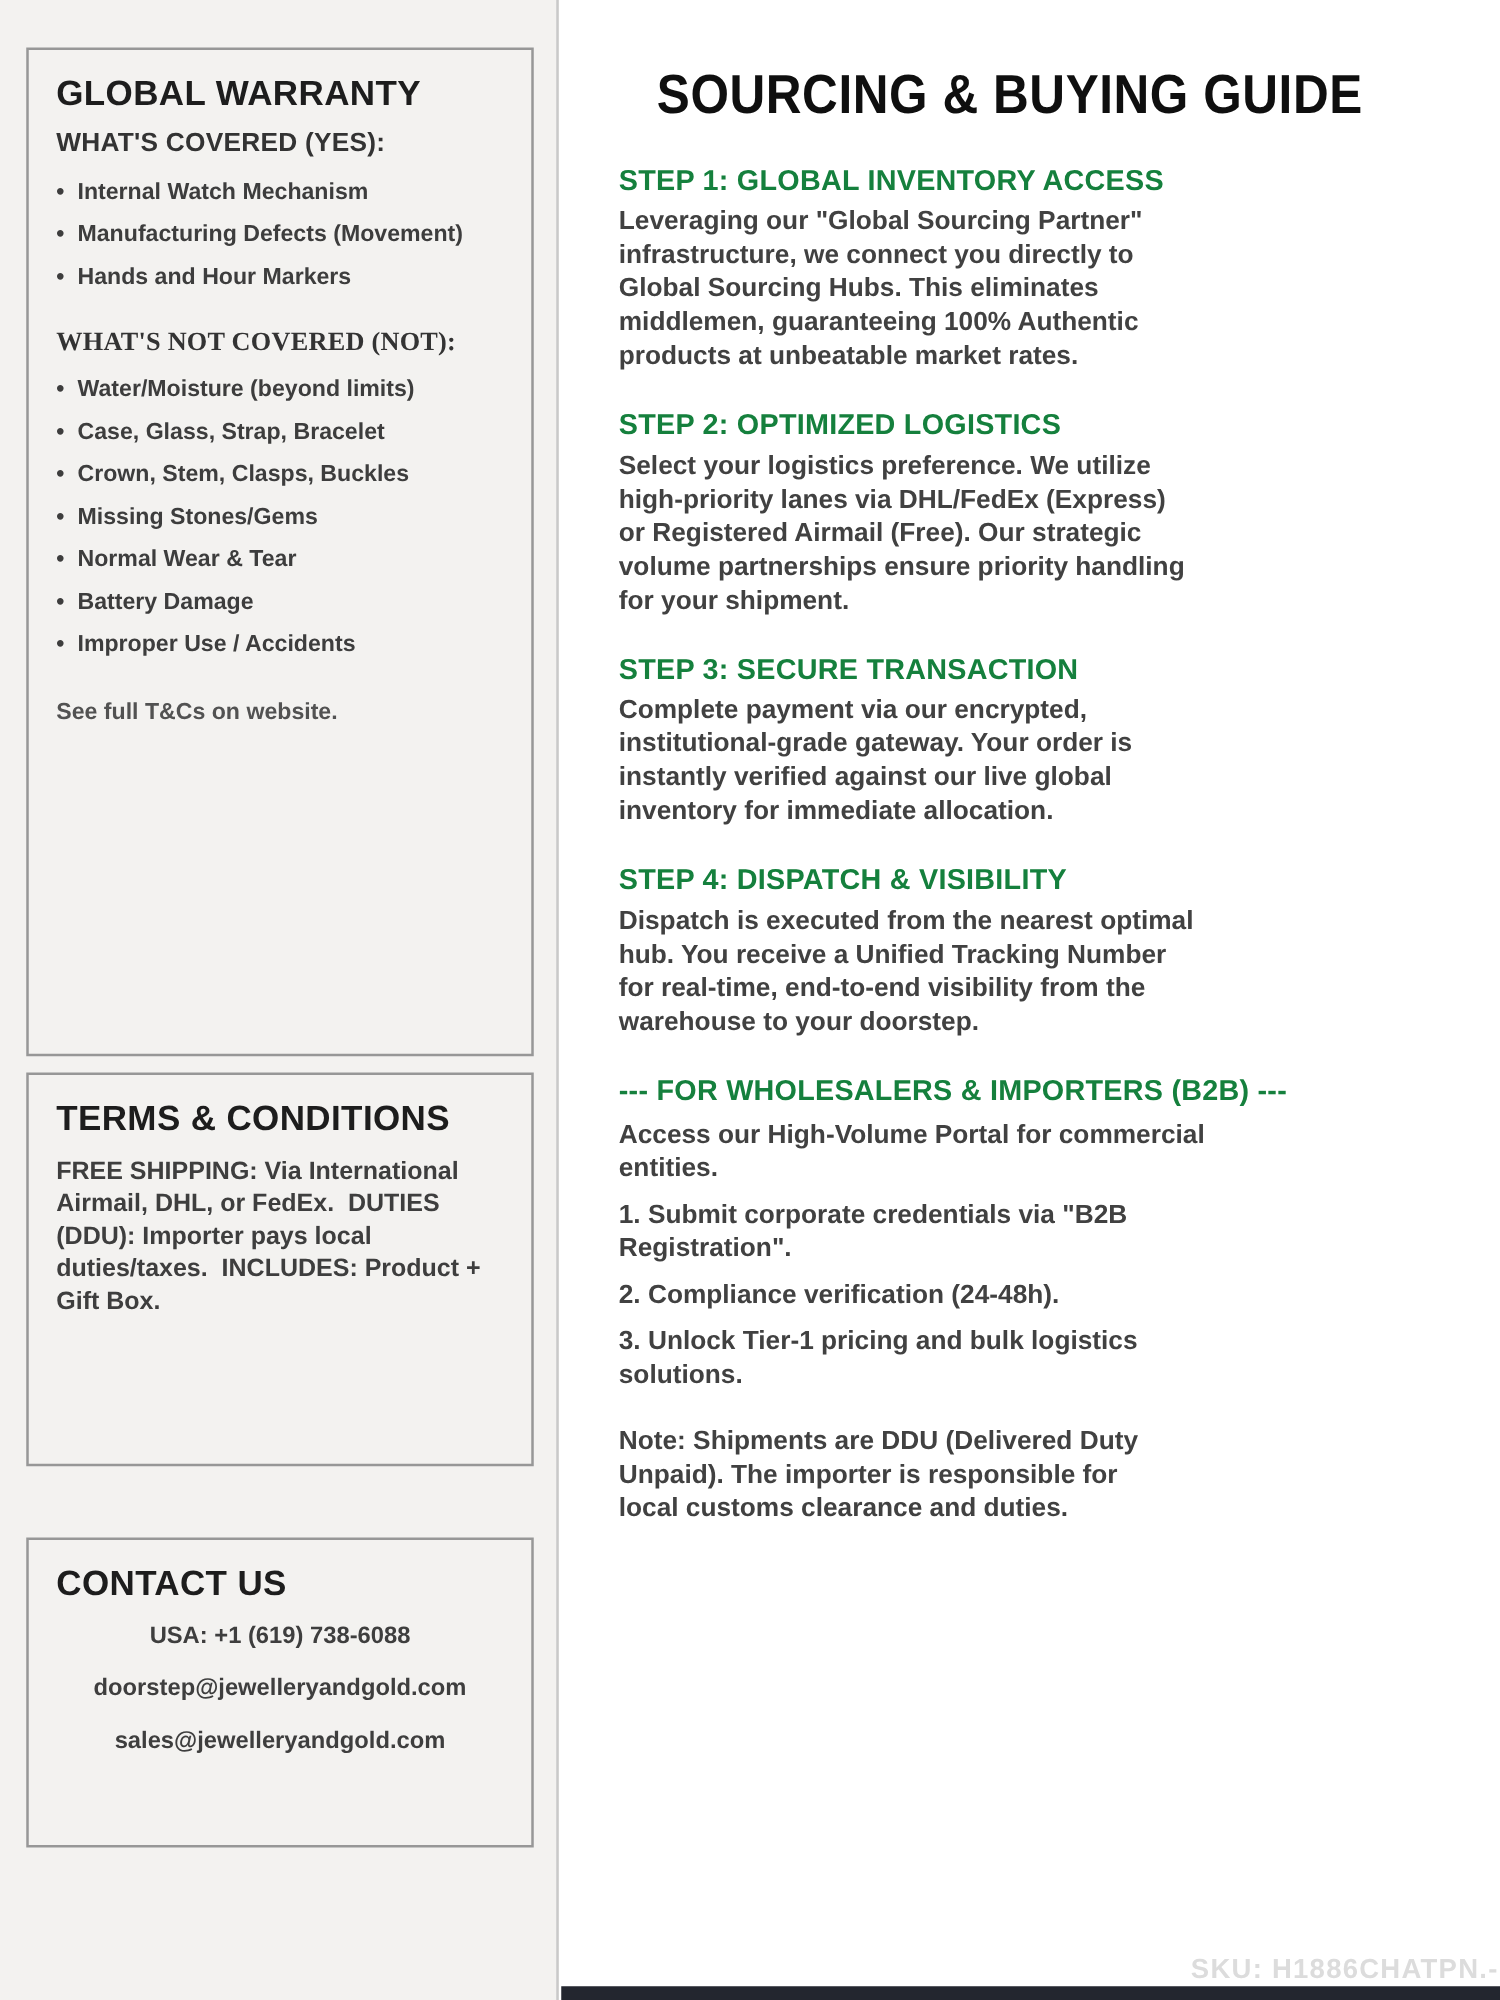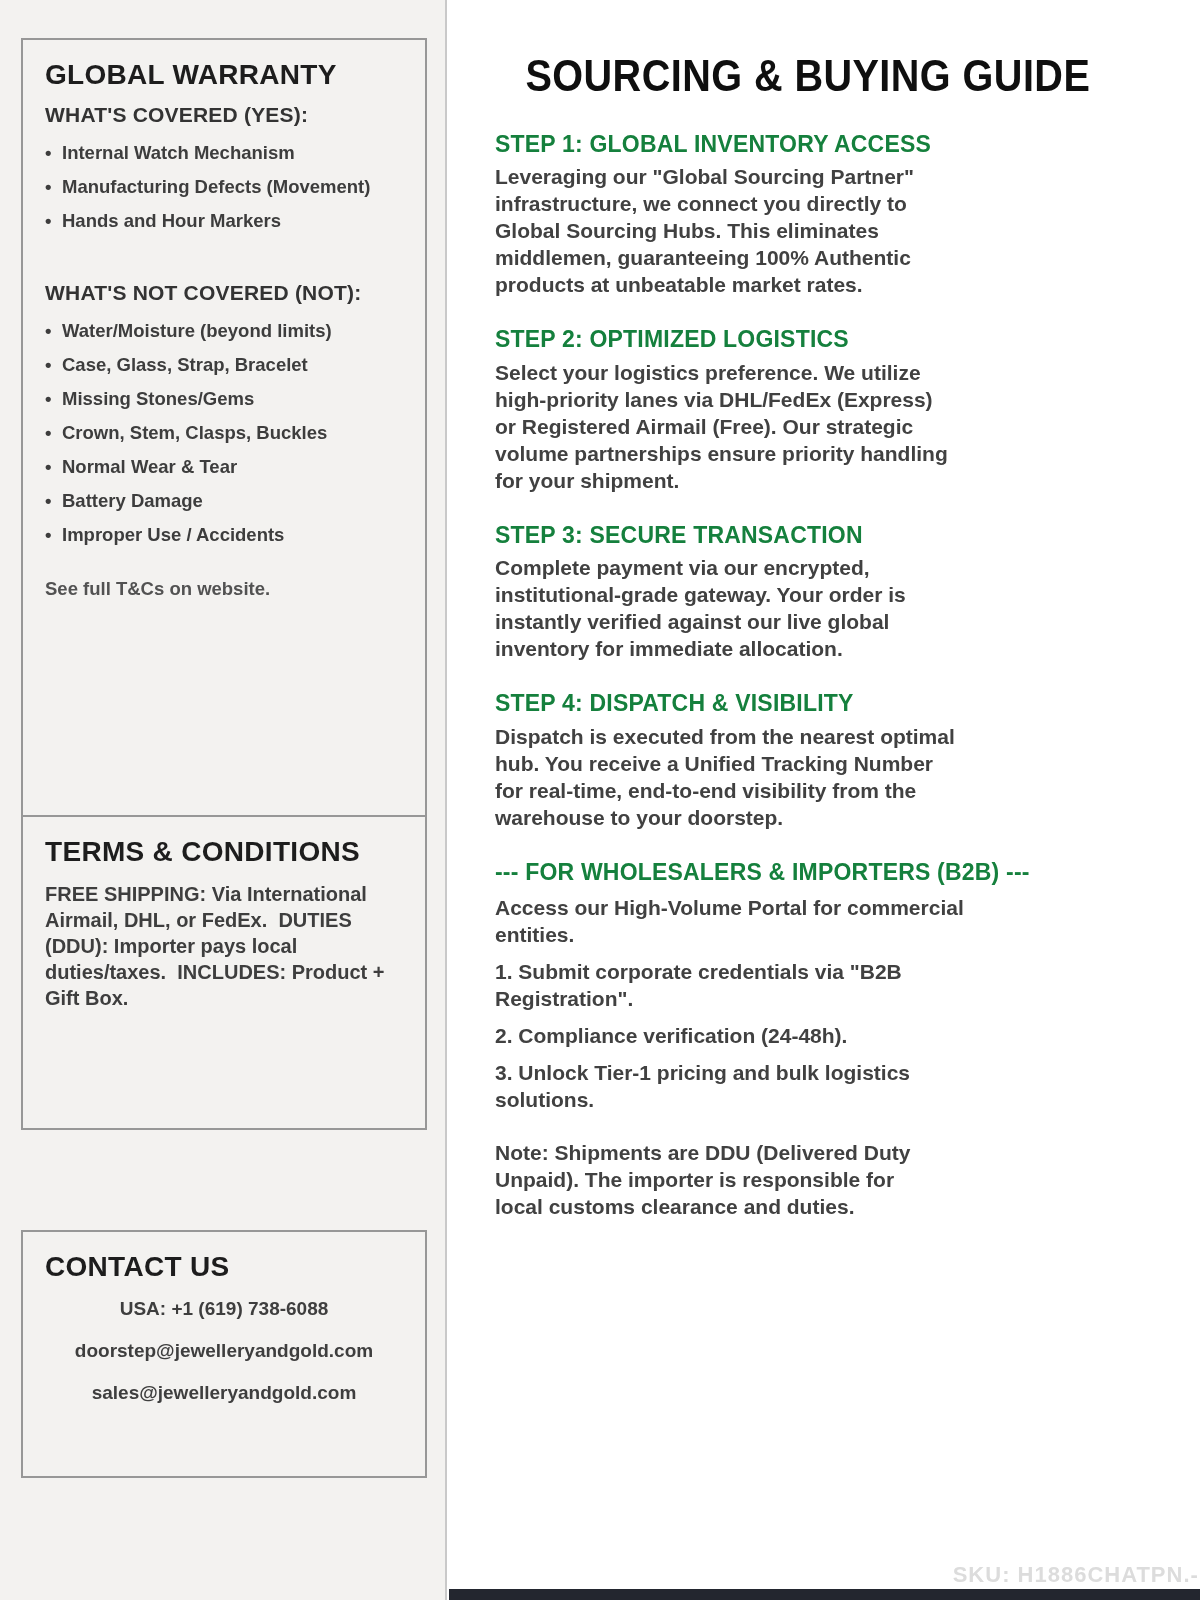--- a/index.html
+++ b/index.html
@@ -13,31 +13,31 @@
   .sidebar{
     position:absolute;left:0;top:0;width:447px;height:1600px;
     background:#f3f2f0;border-right:2px solid #c9c9c9;box-sizing:border-box;
   }
   .side-box{
     position:absolute;left:21px;width:406px;box-sizing:border-box;
     border:2px solid #979797;background:#f3f2f0;
     padding:18px 22px;
   }
   .box-warranty{top:38px;height:807px;}
-  .box-terms{top:815px;height:315px;}
+  .box-terms{top:858px;height:315px;}
   .box-contact{top:1230px;height:248px;}
   .side-title{
     font-size:28px;font-weight:800;color:#1d1d1d;letter-spacing:.3px;
     line-height:1.2;margin:0;
   }
   .side-subhead{
     font-size:21px;font-weight:800;color:#333333;letter-spacing:.2px;
     margin:10px 0 0 0;line-height:1.25;
   }
-  .side-subhead.gap{margin-top:42px;}
+  .side-subhead.gap{margin-top:22px;font-family:Liberation Serif, serif;}
   ul.side-list{list-style:none;margin:8px 0 0 0;padding:0;}
   ul.side-list li{
     position:relative;padding-left:17px;
     font-size:18.5px;font-weight:700;color:#3d3d3d;
     line-height:34px;white-space:nowrap;
   }
   ul.side-list li::before{
     content:"\2022";position:absolute;left:0;top:0;color:#3d3d3d;
   }
   .side-footnote{
@@ -97,22 +97,22 @@
     <h3 class="side-subhead">WHAT'S COVERED (YES):</h3>
     <ul class="side-list">
       <li>Internal Watch Mechanism</li>
       <li>Manufacturing Defects (Movement)</li>
       <li>Hands and Hour Markers</li>
     </ul>
     <h3 class="side-subhead gap">WHAT'S NOT COVERED (NOT):</h3>
     <ul class="side-list">
       <li>Water/Moisture (beyond limits)</li>
       <li>Case, Glass, Strap, Bracelet</li>
+      <li>Crown, Stem, Clasps, Buckles</li>
       <li>Missing Stones/Gems</li>
-      <li>Crown, Stem, Clasps, Buckles</li>
       <li>Normal Wear &amp; Tear</li>
       <li>Battery Damage</li>
       <li>Improper Use / Accidents</li>
     </ul>
     <p class="side-footnote">See full T&amp;Cs on website.</p>
   </section>
 
   <section class="side-box box-terms">
     <h2 class="side-title">TERMS &amp; CONDITIONS</h2>
     <p class="side-body">FREE SHIPPING: Via International

